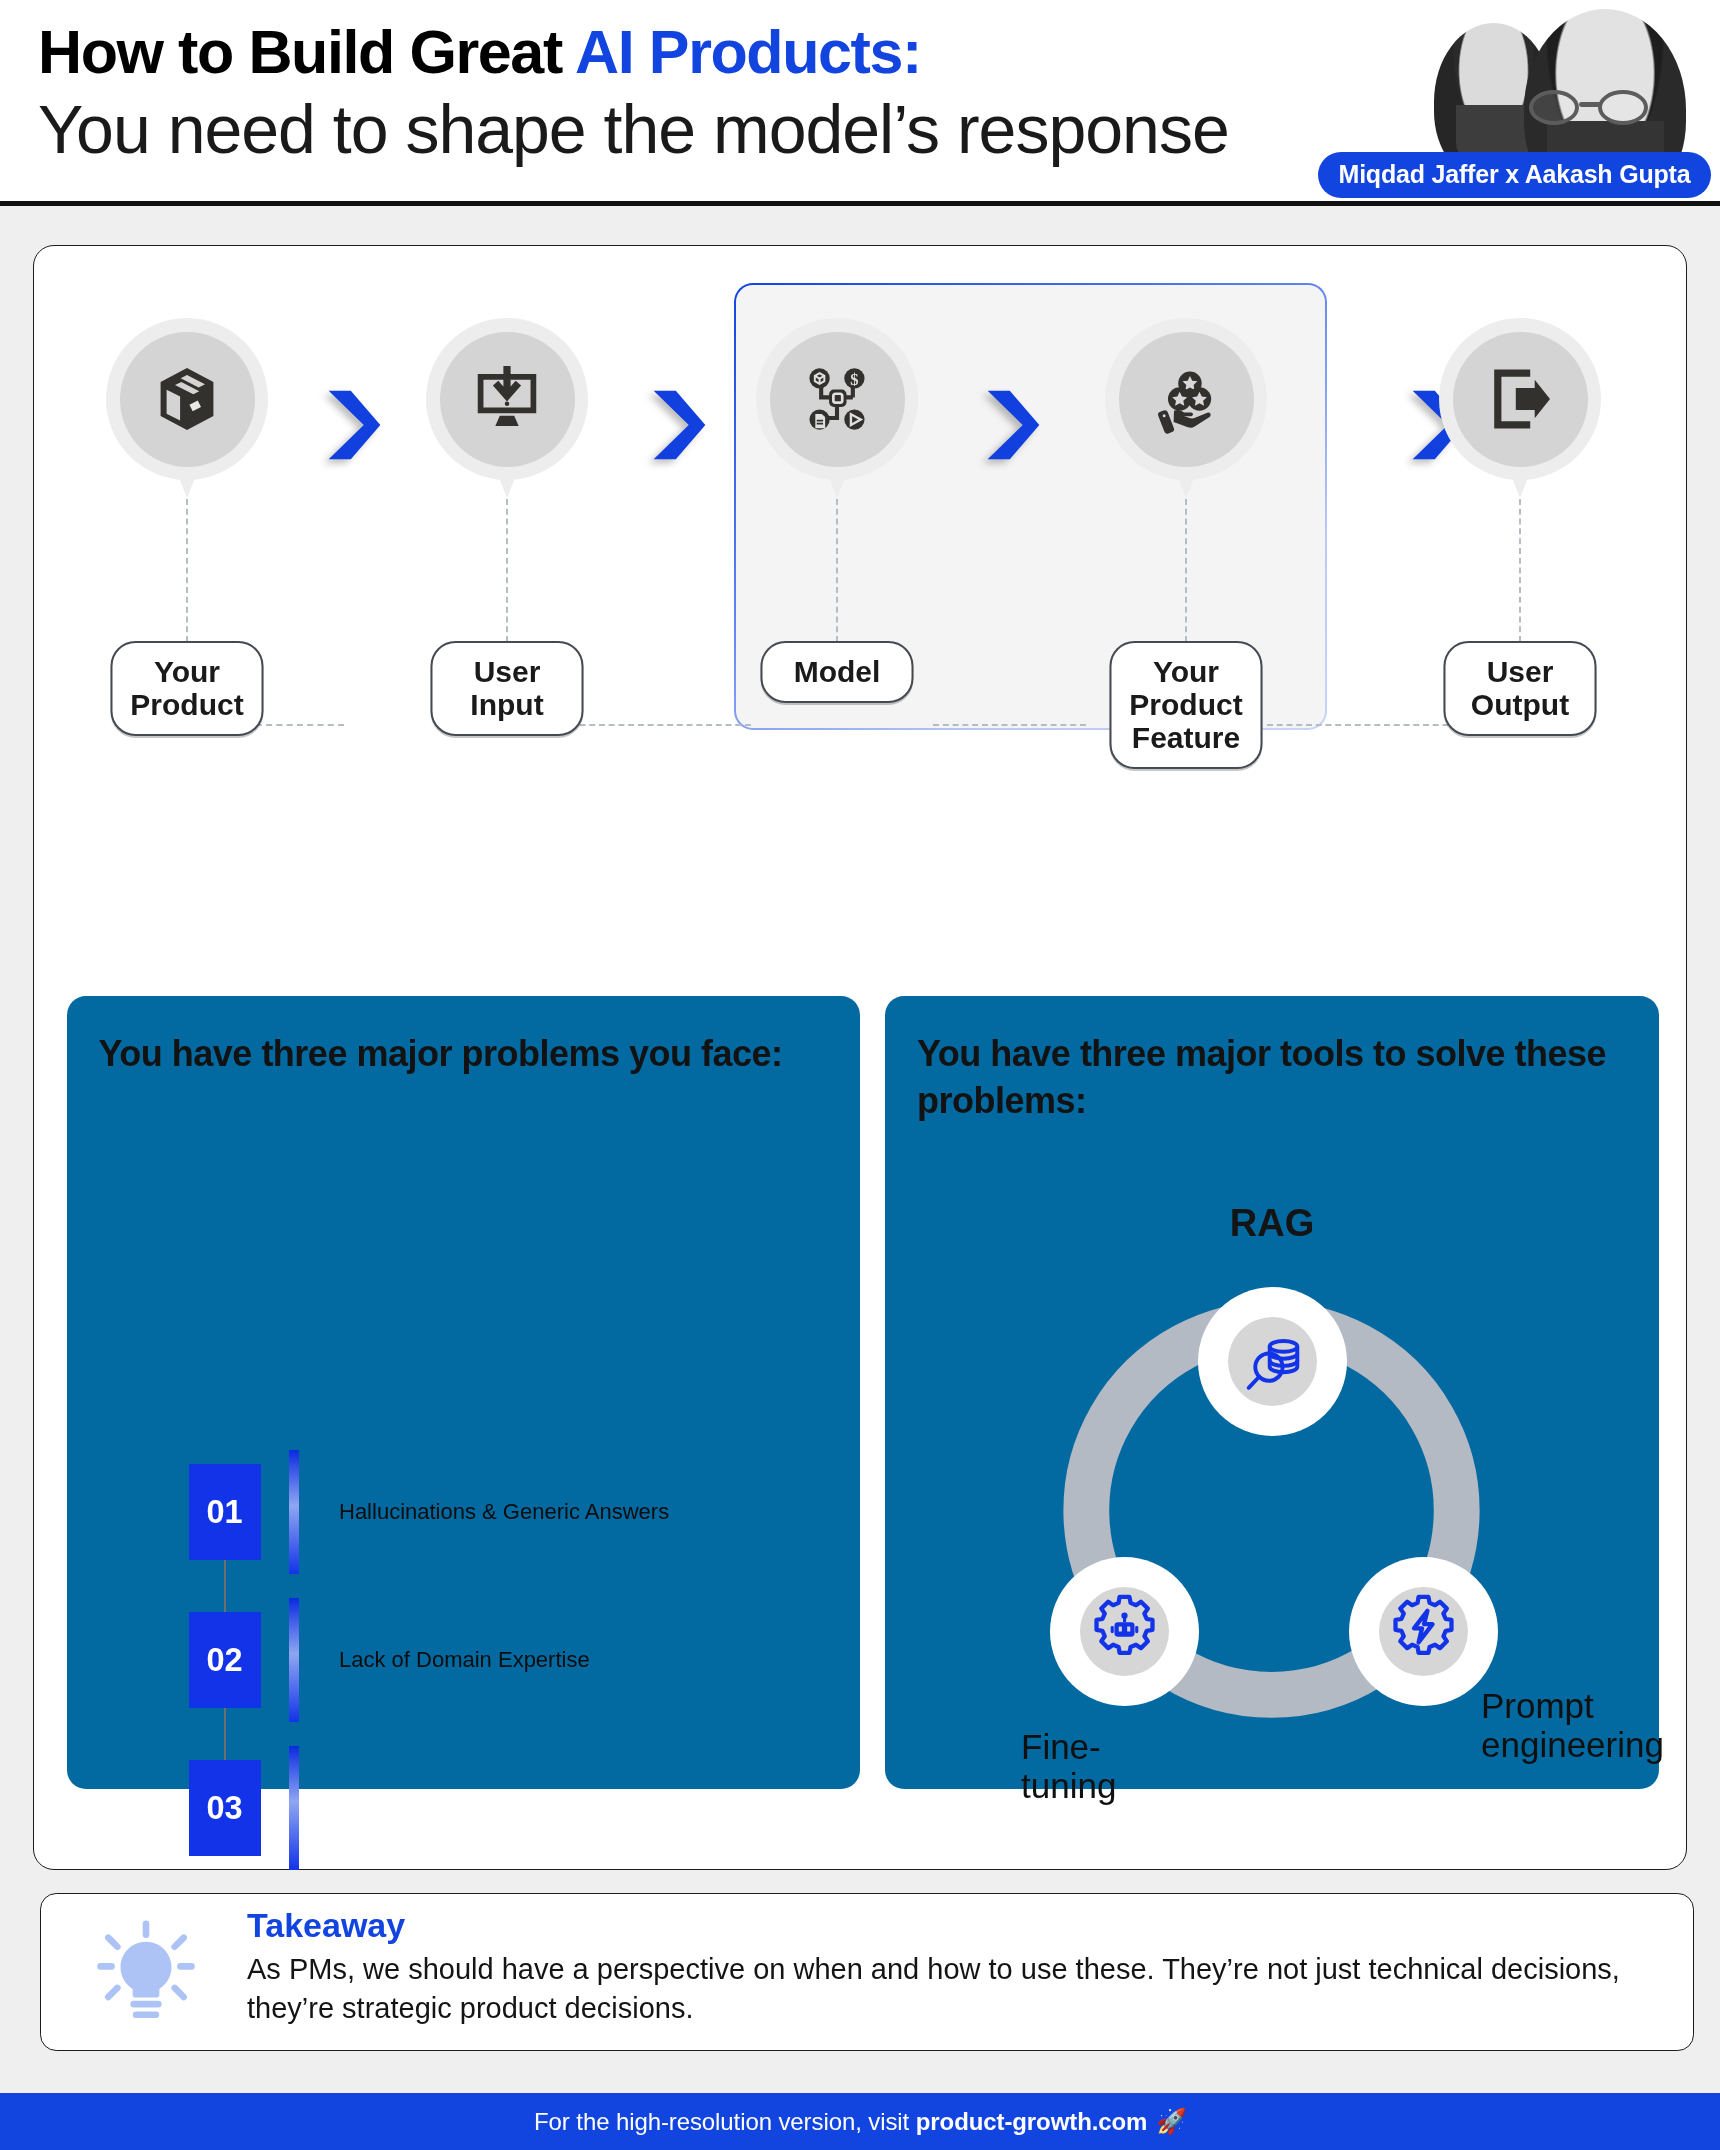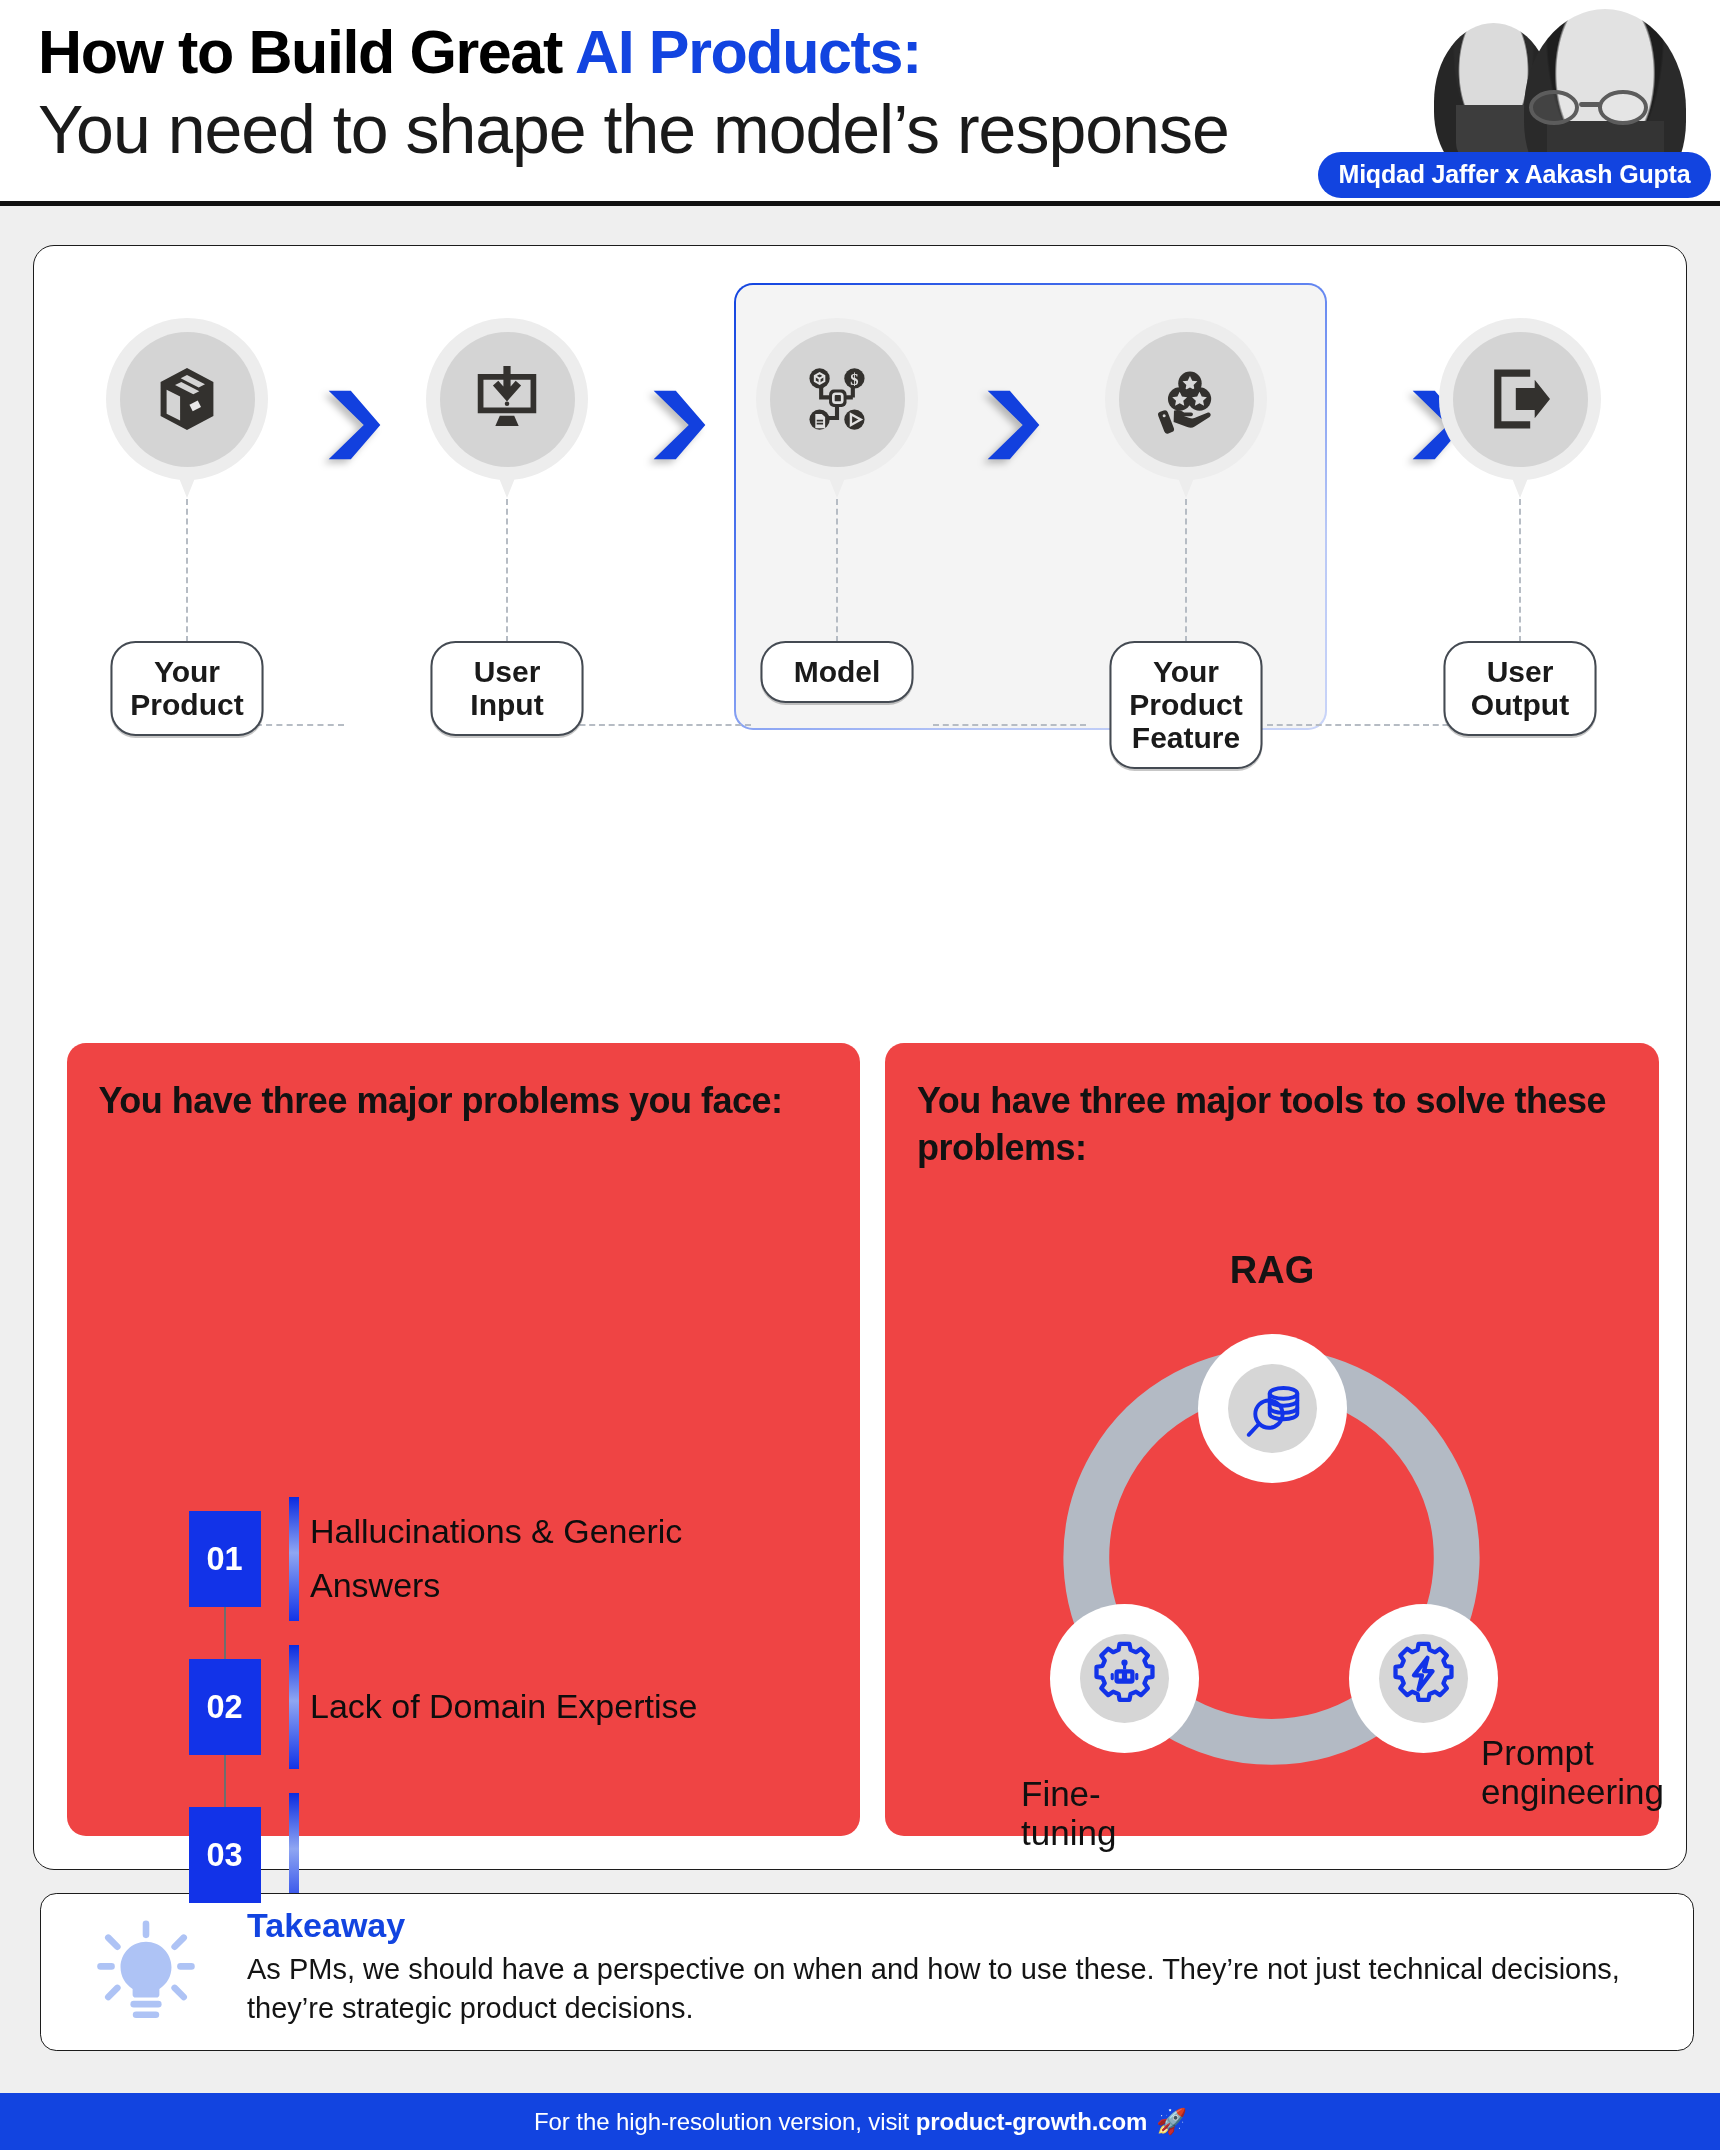--- a/index.html
+++ b/index.html
@@ -169,22 +169,22 @@
   }
   #curve-arrow { position: absolute; left: 617px; top: -45px; width: 172px; height: 119px; }
   #question-body {
     margin-top: 31px;
     font-size: 31px; font-weight: 400; color: #1d1d1d;
     line-height: 1.42; max-width: 1472px;
   }
 
   
   .panel {
-    position: absolute; top: 797px;
-    background: #ef4444; border-radius: 19px;
+    position: absolute; top: 750px;
+    background: #0369a1; border-radius: 19px;
   }
   #panel-problems { left: 32.5px; width: 793px; height: 793px; }
   #panel-tools    { left: 851px; width: 774px; height: 793px; }
   .panel-heading {
     position: absolute; left: 32px; top: 35px; right: 29px;
     font-size: 36px; font-weight: 700; color: #121212;
     line-height: 1.3; letter-spacing: -0.5px;
   }
 
   
@@ -197,21 +197,21 @@
     width: 72px; height: 96px; background: #1233E8;
     color: #ffffff; font-size: 32.5px; font-weight: 700;
     display: flex; align-items: center; justify-content: center;
     z-index: 2;
   }
   .pbar {
     width: 10.5px; height: 124px; margin-left: 28px;
     background: linear-gradient(#0a2ae0 0%, #8fa6f2 45%, #1233E8 100%);
   }
   .ptext {
-    margin-left: 11px; font-size: 34px; font-weight: 400;
+    margin-left: 40px; font-size: 22px; font-weight: 400;
     color: #0d0d0d; line-height: 1.58; max-width: 487px;
   }
 
   
   #ring-wrap { position: absolute; left: 86px; top: 206px; width: 602px; height: 564px; }
   #rag-label {
     position: absolute; left: 0; right: 0; top: 0;
     text-align: center; font-size: 38px; font-weight: 700; color: #141414;
   }
   #ring-svg { position: absolute; left: 76px; top: 84px; width: 449px; height: 449px; }

